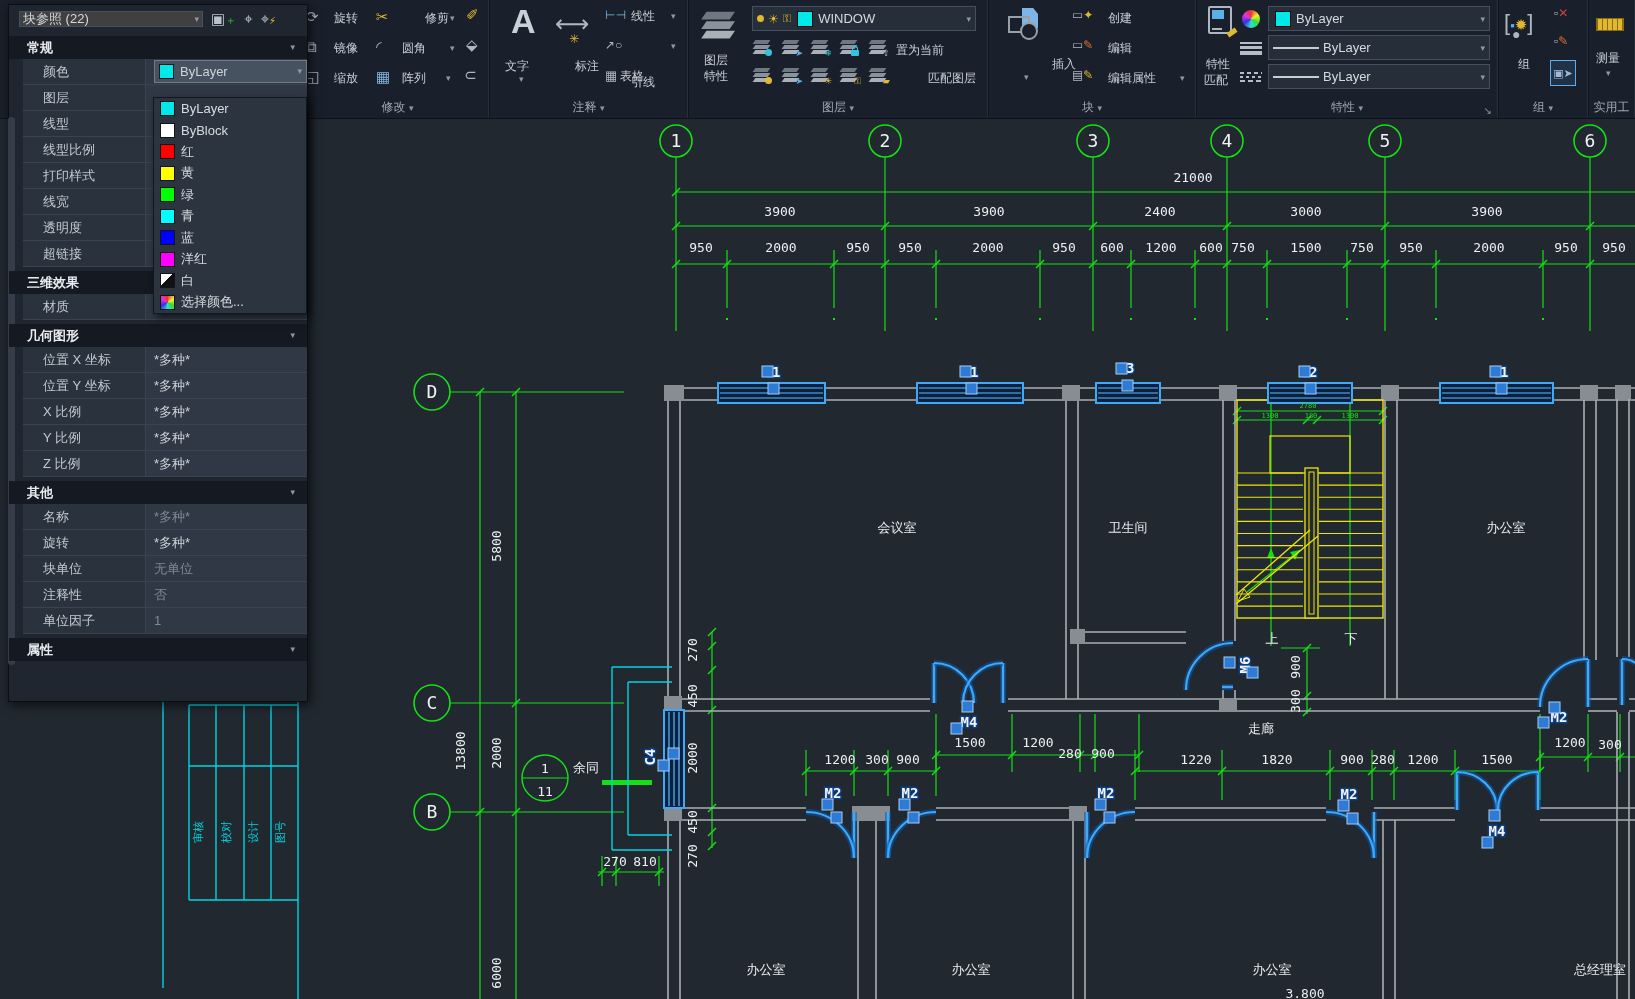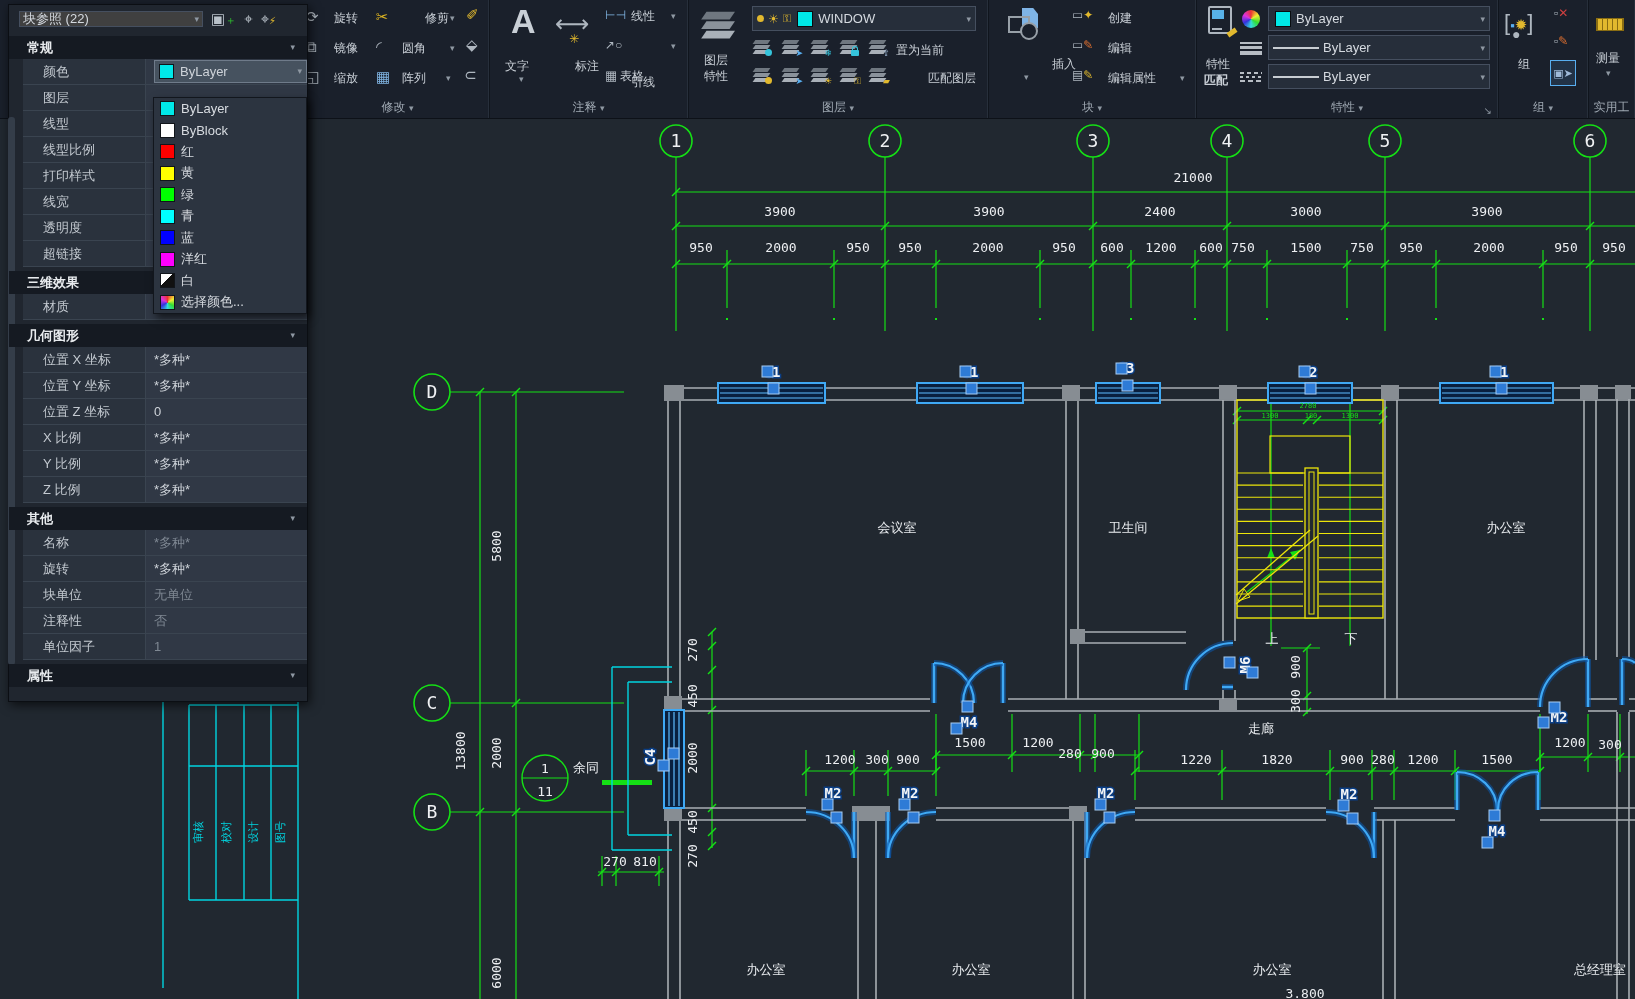--- a/index.html
+++ b/index.html
@@ -639,21 +639,21 @@
       <div class="ptitle"><span>块</span> <span class="arr">▾</span></div>
     </div>
 
     <div class="panel" style="left:1196px;width:302px;">
       <div class="mon" style="position:absolute;left:12px;top:6px;">
           <i></i>
           <b></b>
           <span class="brush"></span>
         </div>
       <span class="itm" style="left:10px;top:56px;">特性</span>
-      <span class="itm" style="left:8px;top:72px;font-weight:bold;">匹配</span>
+      <span class="itm" style="left:8px;top:72px;">匹配</span>
       <div class="wheel" style="position:absolute;left:46px;top:10px;"></div>
       <span class="lnw" style="position:absolute;left:44px;top:40px;">
           <i style="height:2px;"></i>
           <i style="height:3px;"></i>
           <i style="height:4px;"></i>
         </span>
       <span class="lnw" style="position:absolute;left:44px;top:70px;">
           <i style="height:2px;background:repeating-linear-gradient(90deg,#B7BDC4 0 4px,transparent 4px 7px);"></i>
           <i style="height:2px;background:repeating-linear-gradient(90deg,#B7BDC4 0 3px,transparent 3px 6px);"></i>
           <i style="height:2px;background:repeating-linear-gradient(90deg,#B7BDC4 0 5px,transparent 5px 8px);"></i>
@@ -760,24 +760,20 @@
           <div class="sec-h">几何图形<span class="arr">▾</span></div>
           <div class="prow">
             <div class="lab">位置 X 坐标</div>
             <div class="val">*多种*</div>
           </div>
           <div class="prow">
             <div class="lab">位置 Y 坐标</div>
             <div class="val">*多种*</div>
           </div>
           <div class="prow">
-            <div class="lab">位置 Z 坐标</div>
-            <div class="val">0</div>
-          </div>
-          <div class="prow">
             <div class="lab">X 比例</div>
             <div class="val">*多种*</div>
           </div>
           <div class="prow">
             <div class="lab">Y 比例</div>
             <div class="val">*多种*</div>
           </div>
           <div class="prow">
             <div class="lab">Z 比例</div>
             <div class="val">*多种*</div>

